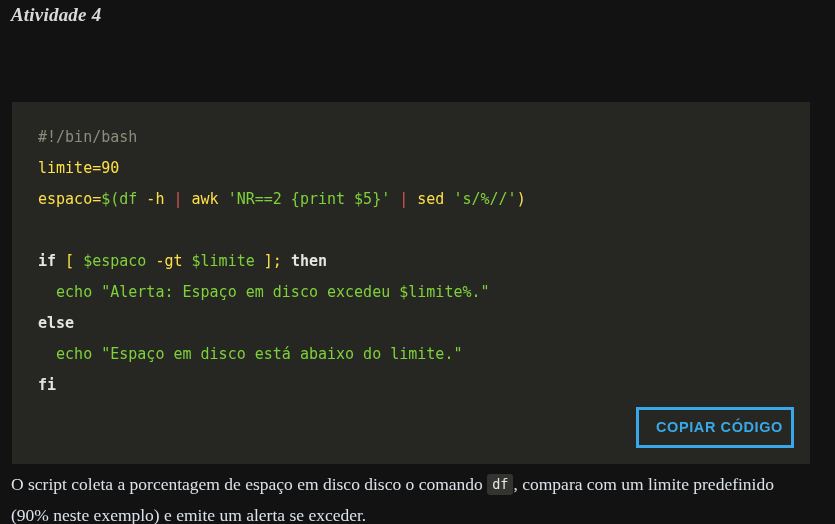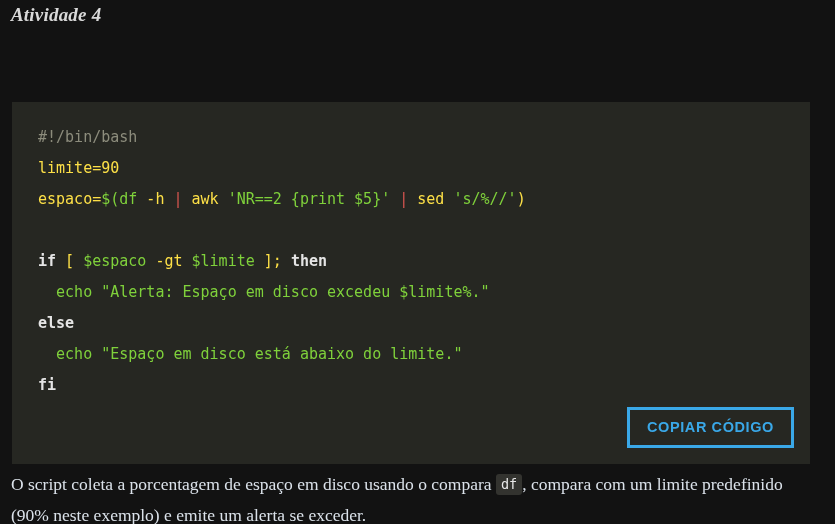--- a/index.html
+++ b/index.html
@@ -73,21 +73,21 @@
     justify-content: flex-end;
   }
   .copy-btn {
     border: 3px solid #3aa8e8;
     background: transparent;
     color: #3aa8e8;
     font-family: "Liberation Sans", "DejaVu Sans", sans-serif;
     font-size: 14.5px;
     font-weight: bold;
     letter-spacing: 0.6px;
-    padding: 9px 17px 10px 17px;
+    padding: 9px 8px 10px 17px;
     line-height: 16px;
     cursor: pointer;
     border-radius: 0;
     white-space: nowrap;
   }
 
   
   .para {
     position: absolute;
     left: 11px;
@@ -118,15 +118,15 @@
   <div class="title">Atividade 4</div>
 
   <div class="codeblock">
     <pre class="code" id="code-body"><span class="ln"><span class="tok-comment">#!/bin/bash</span></span><span class="ln"><span class="tok-plain">limite=90</span></span><span class="ln"><span class="tok-plain">espaco=</span><span class="tok-green">$(</span><span class="tok-green">df</span><span class="tok-plain"> -h </span><span class="tok-pipe">|</span><span class="tok-plain"> awk </span><span class="tok-green">'NR==2 {print $5}'</span><span class="tok-plain"> </span><span class="tok-pipe">|</span><span class="tok-plain"> sed </span><span class="tok-green">'s/%//'</span><span class="tok-plain">)</span></span><span class="ln"><span class="tok-plain"> </span></span><span class="ln"><span class="tok-key">if</span><span class="tok-plain"> [ </span><span class="tok-green">$espaco</span><span class="tok-plain"> -gt </span><span class="tok-green">$limite</span><span class="tok-plain"> ]; </span><span class="tok-key">then</span></span><span class="ln"><span class="tok-green">  echo </span><span class="tok-green">"Alerta: Espaço em disco excedeu $limite%."</span></span><span class="ln"><span class="tok-key">else</span></span><span class="ln"><span class="tok-green">  echo </span><span class="tok-green">"Espaço em disco está abaixo do limite."</span></span><span class="ln"><span class="tok-key">fi</span></span></pre>
 
     <div class="copy-wrap">
       <button class="copy-btn">COPIAR CÓDIGO</button>
     </div>
   </div>
 
-  <p class="para"><span>O script coleta a porcentagem de espaço em disco usando o compara </span><code class="inline-code">df</code><span>, compara com um limite predefinido (90% neste exemplo) e emite um alerta se exceder.</span></p>
+  <p class="para"><span>O script coleta a porcentagem de espaço em disco disco o comando </span><code class="inline-code">df</code><span>, compara com um limite predefinido (90% neste exemplo) e emite um alerta se exceder.</span></p>
 
 </div>
 
 </body></html>

